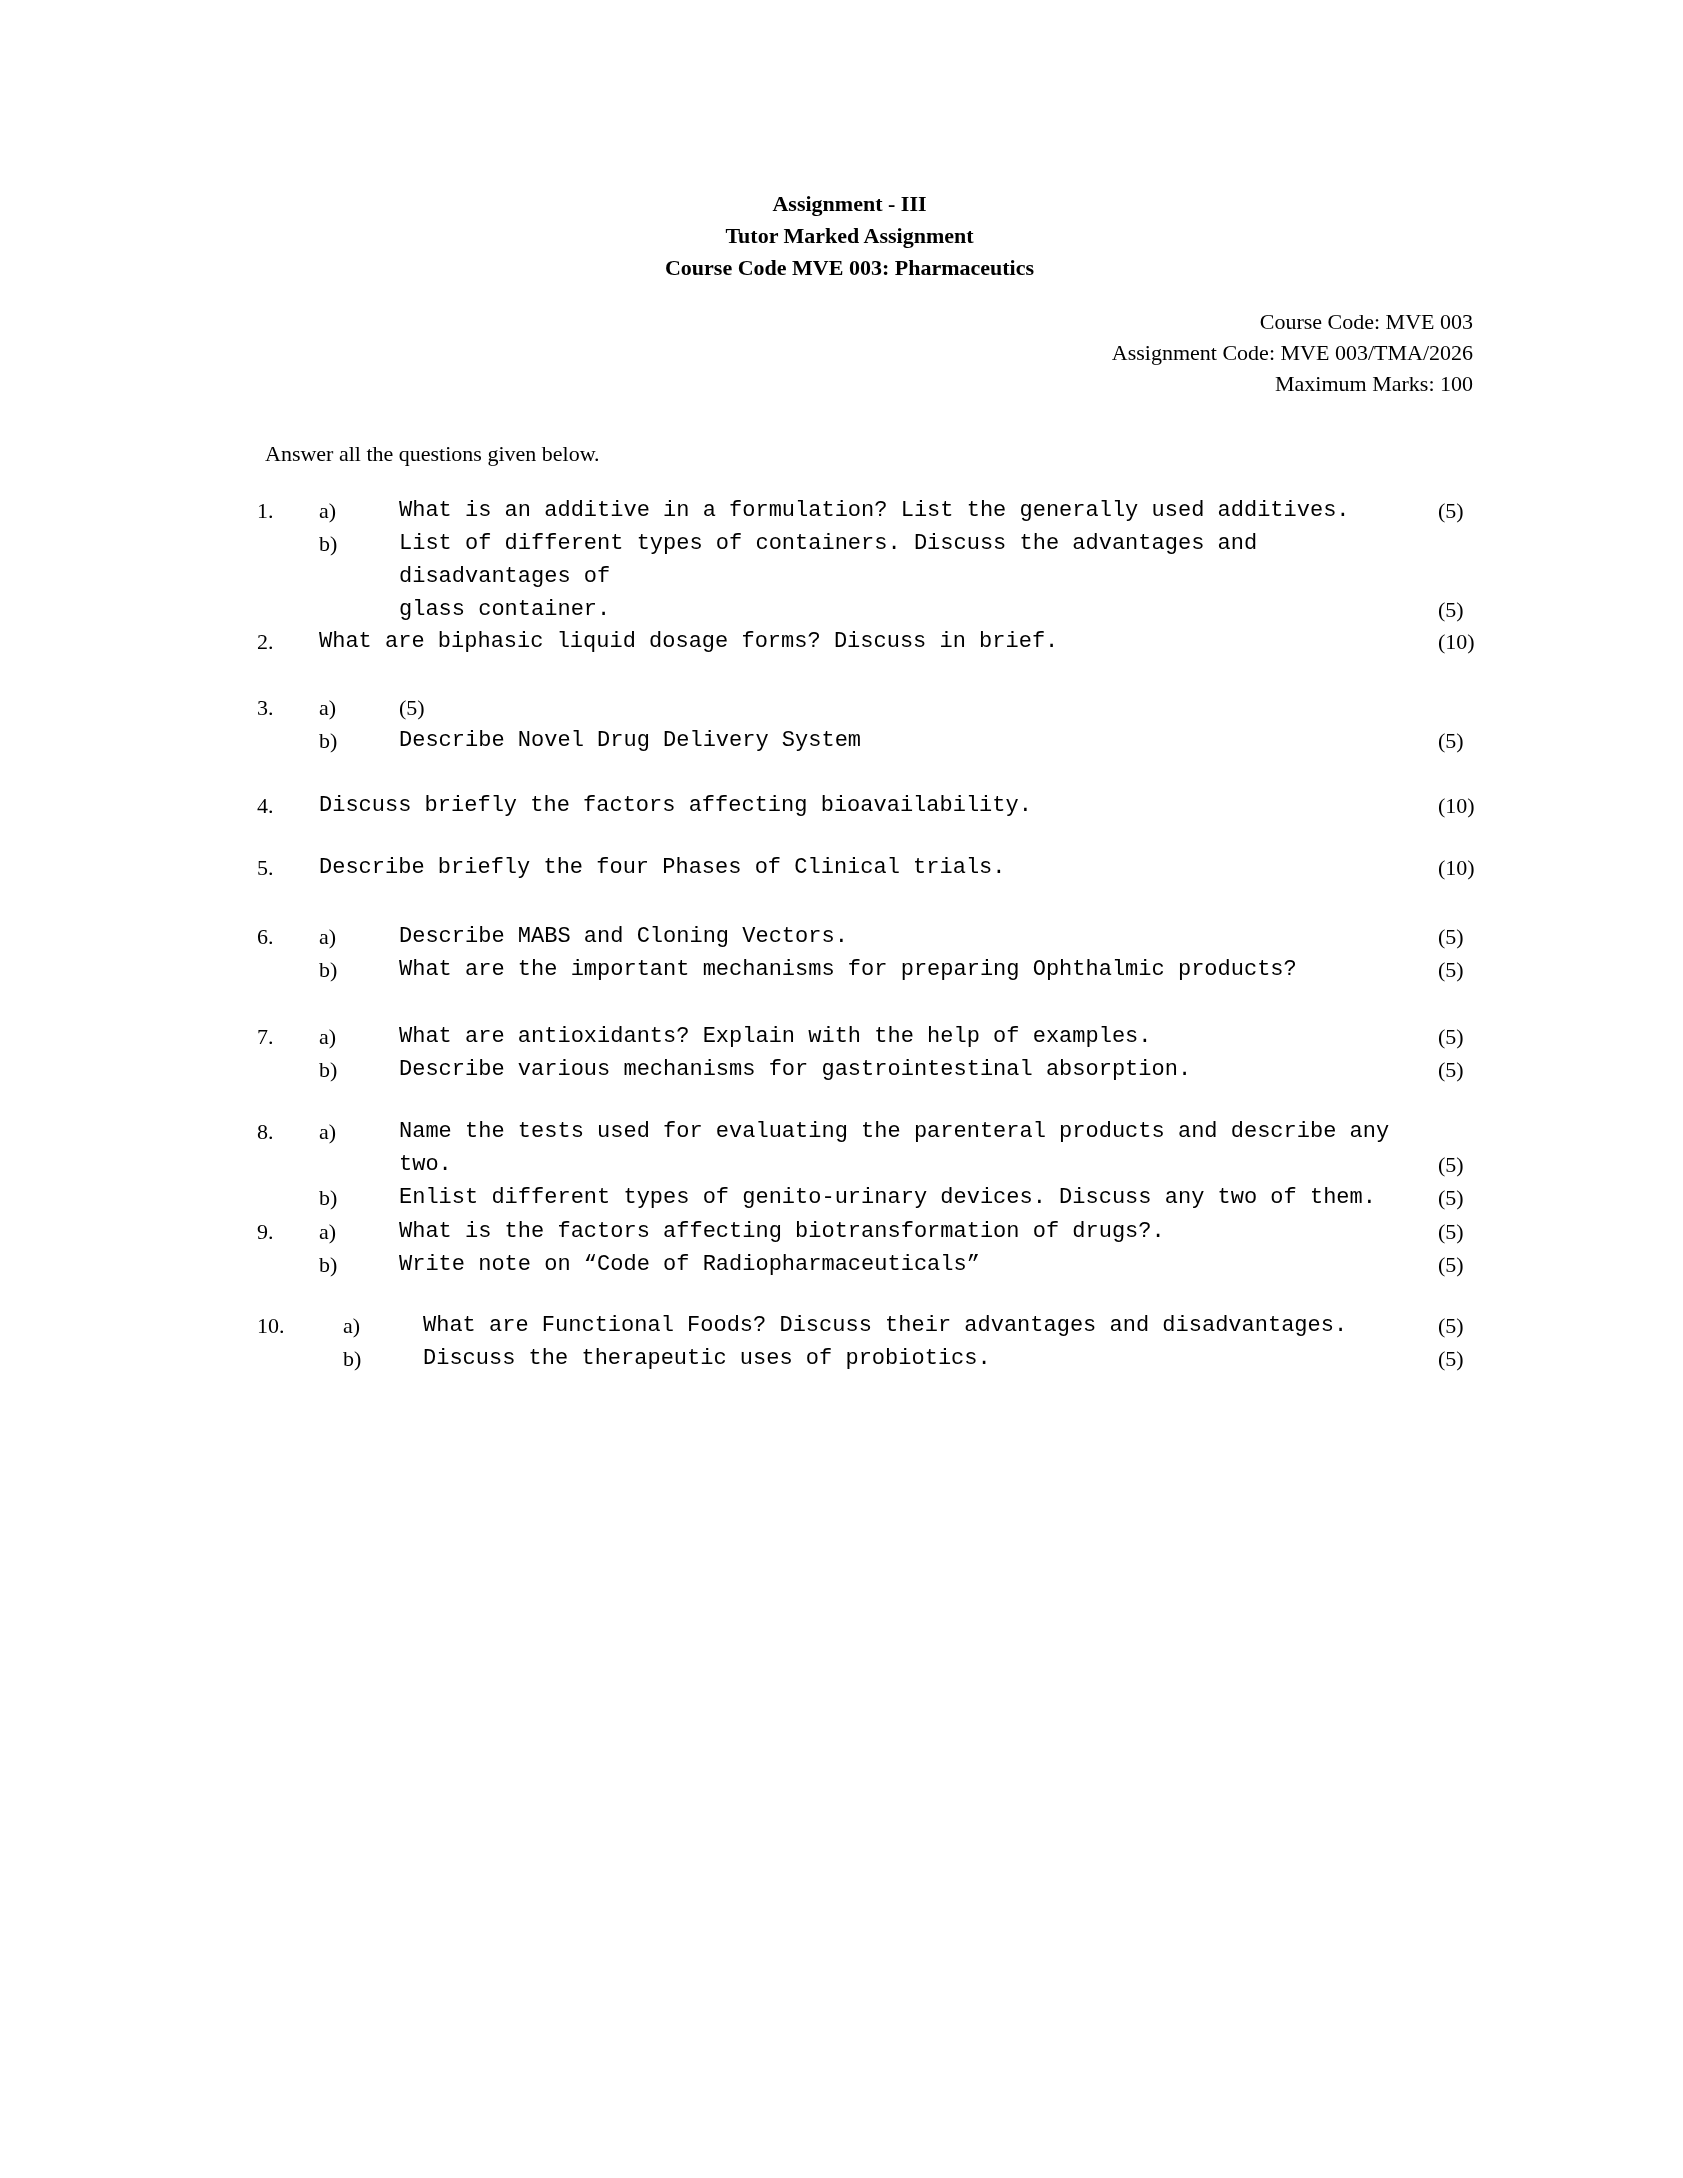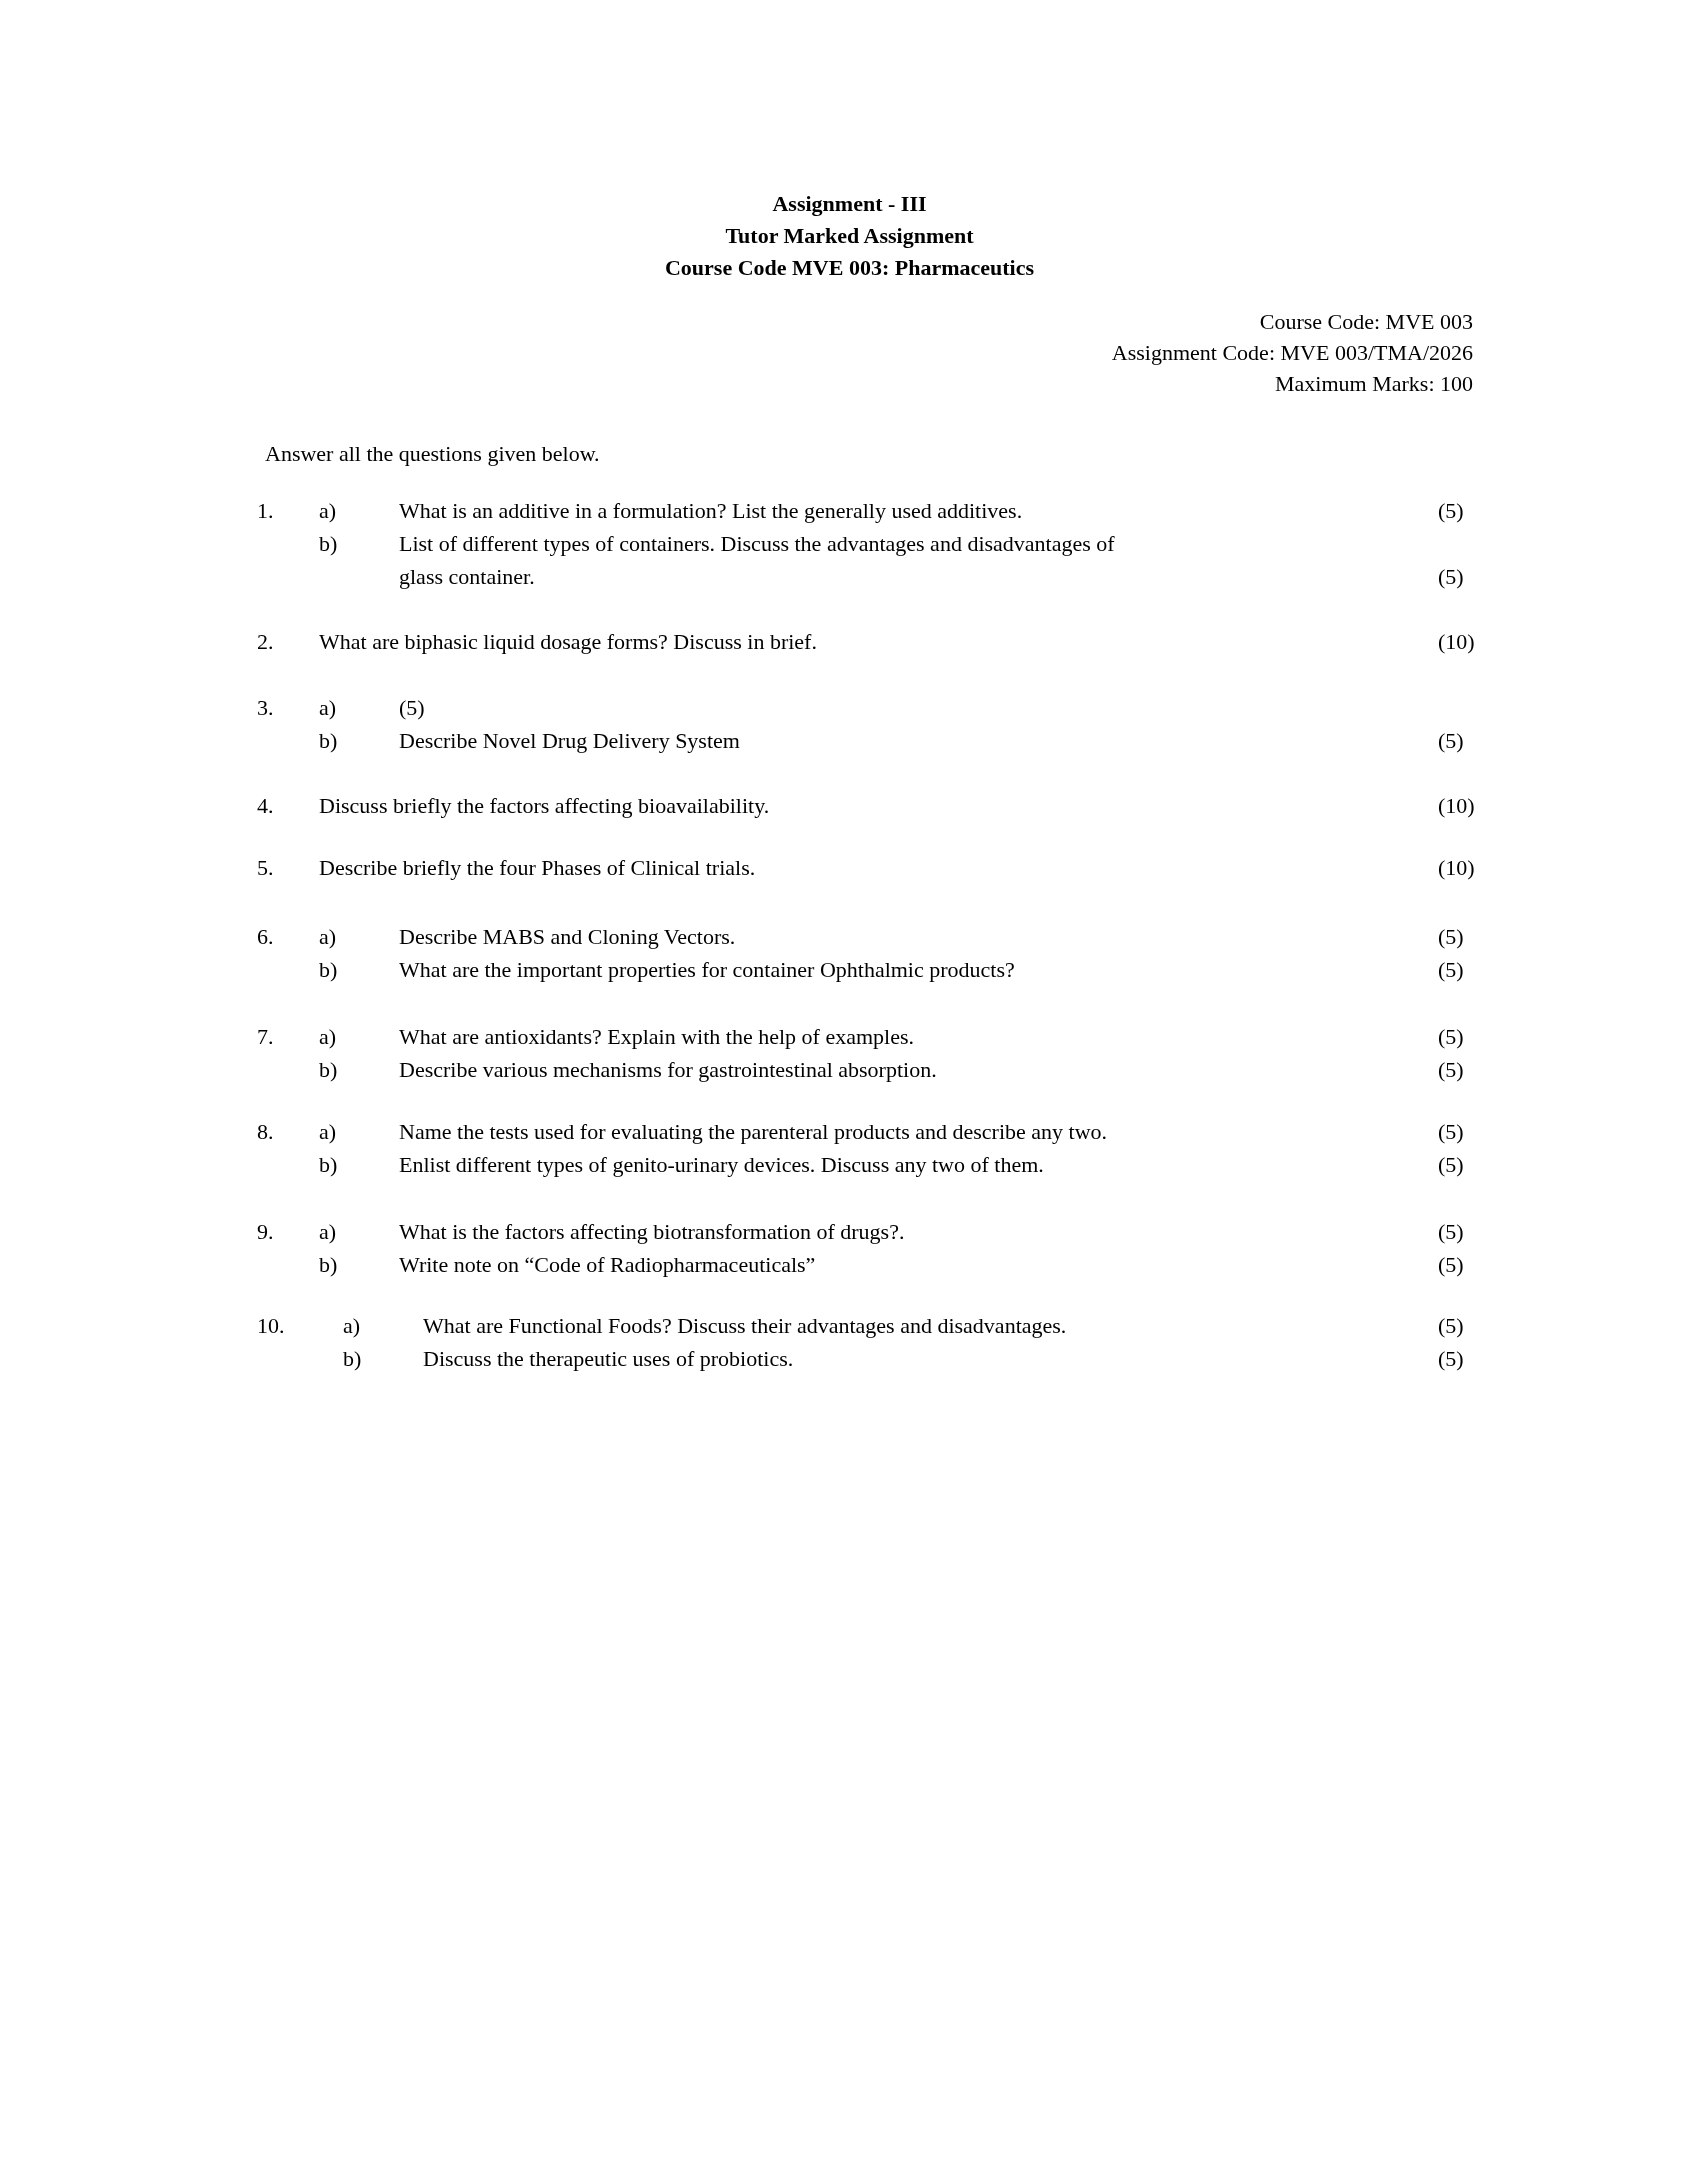--- a/index.html
+++ b/index.html
@@ -41,21 +41,21 @@
     left: 257px;
     width: 1238px;
     display: flex;
     line-height: 33px;
   }
   .q-num   { flex: 0 0 62px; }
   .q-parts { flex: 1 1 auto; }
   .q-row   { display: flex; align-items: flex-start; }
   .q-label { flex: 0 0 80px; }
   .q-row.no-label .q-label { flex: 0 0 0px; overflow: hidden; }
-  .q-text  { flex: 1 1 auto; white-space: pre-line; }
+  .q-text  { flex: 1 1 auto; white-space: pre-line; font-family: Liberation Mono, monospace; }
   .q-marks { flex: 0 0 57px; text-align: left; align-self: flex-end; }
 </style>
 </head>
 <body>
 
 <div class="page">
 
   <header class="title-block">
     <div>Assignment - III</div>
     <div>Tutor Marked Assignment</div>
@@ -134,21 +134,21 @@
       <div class="q-block" style="top: 920px;">
     <div class="q-num">6.</div>
     <div class="q-parts">
           <div class="q-row">
     <div class="q-label">a)</div>
     <div class="q-text">Describe MABS and Cloning Vectors.</div>
     <div class="q-marks">(5)</div>
   </div>
           <div class="q-row">
     <div class="q-label">b)</div>
-    <div class="q-text">What are the important properties for container Ophthalmic products?</div>
+    <div class="q-text">What are the important mechanisms for preparing Ophthalmic products?</div>
     <div class="q-marks">(5)</div>
   </div>
         </div>
   </div>
       <div class="q-block" style="top: 1020px;">
     <div class="q-num">7.</div>
     <div class="q-parts">
           <div class="q-row">
     <div class="q-label">a)</div>
     <div class="q-text">What are antioxidants? Explain with the help of examples.</div>

